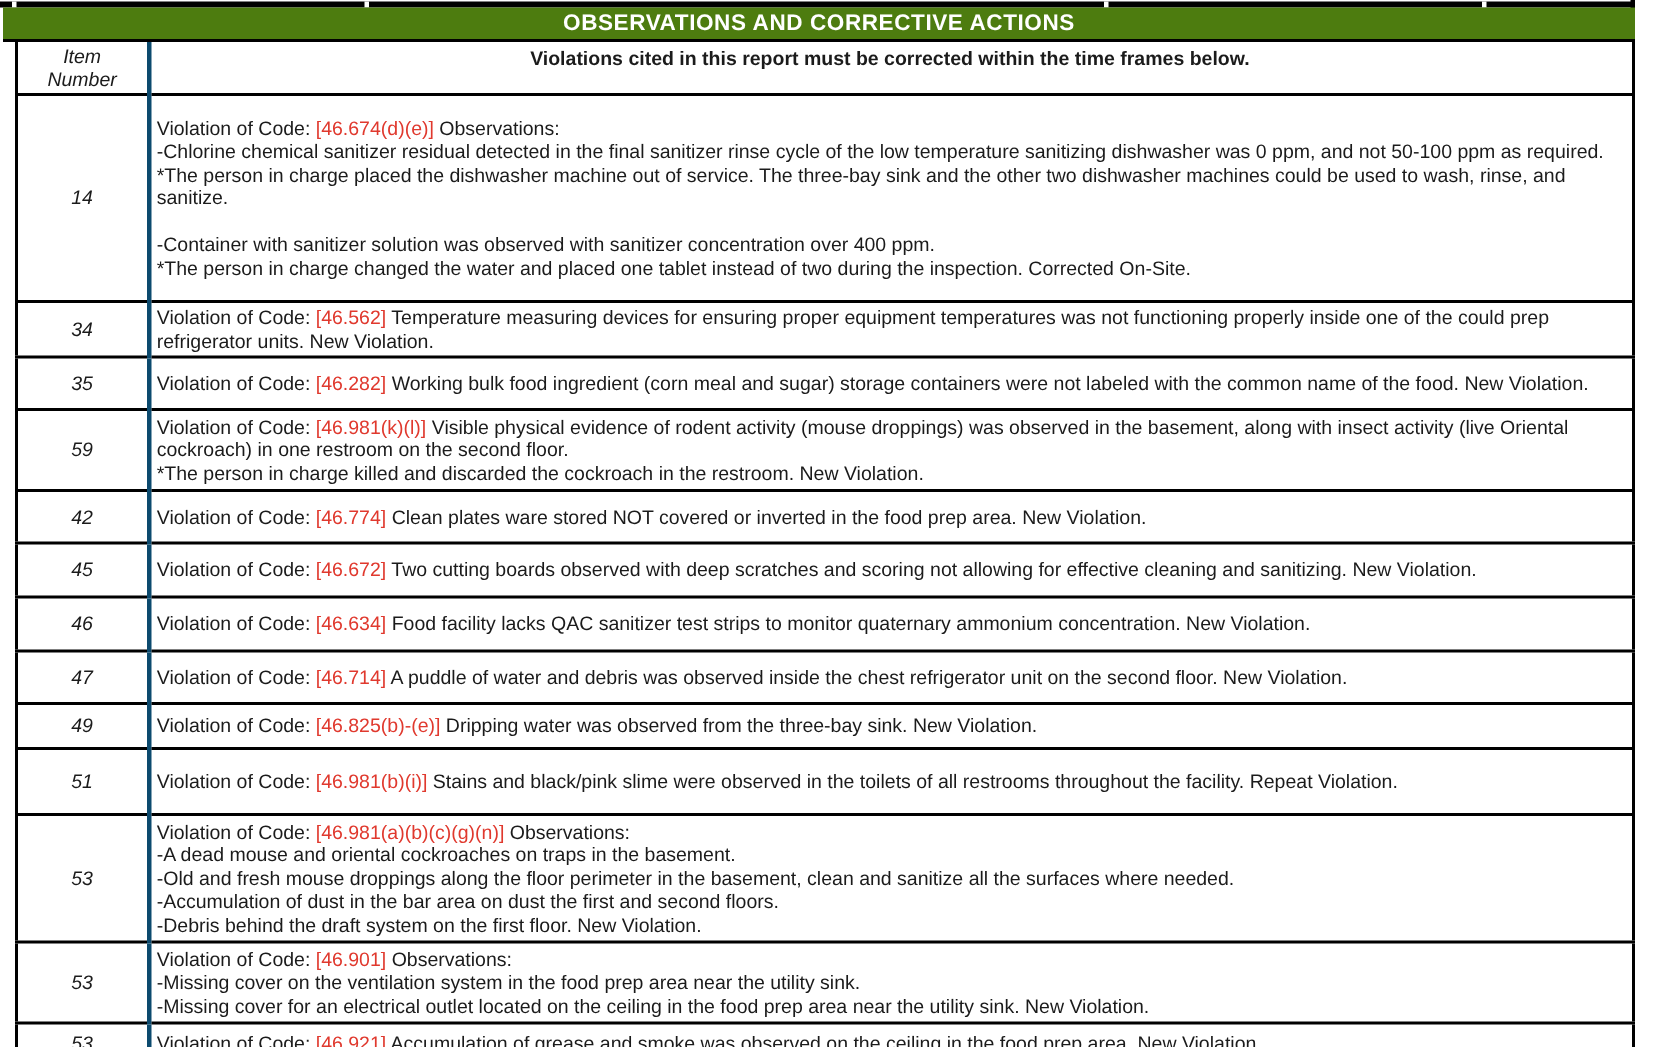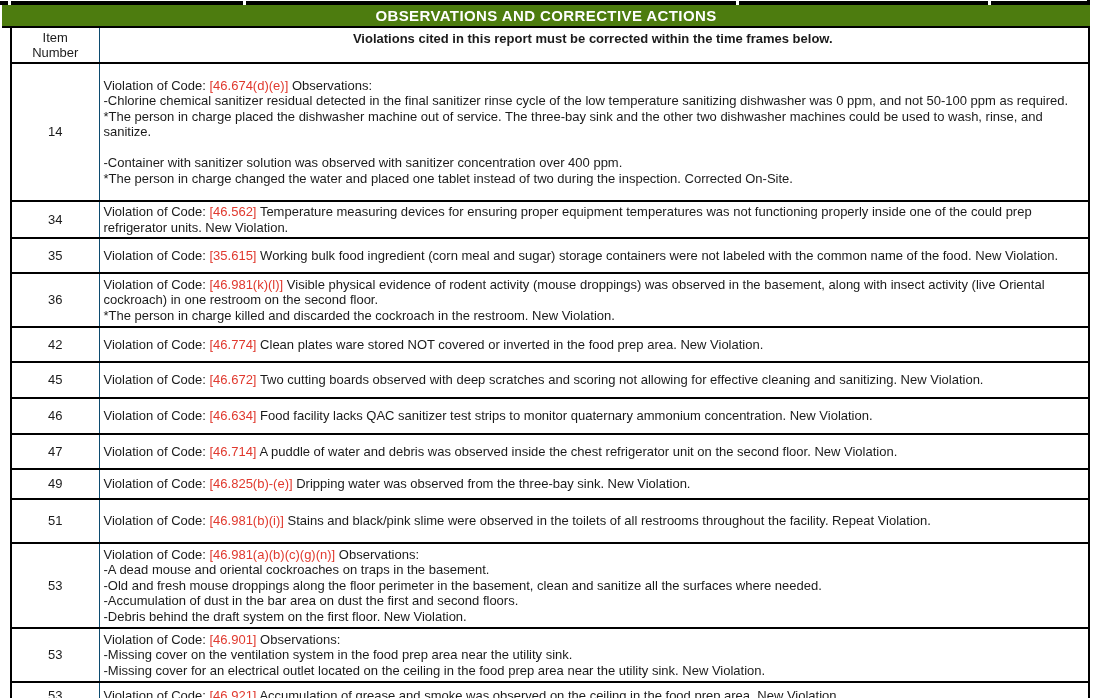--- a/index.html
+++ b/index.html
@@ -52,22 +52,23 @@
   col.c1 { width: 88px; }
   td {
     border-top: 2px solid #000;
     font-size: 13px;
     line-height: 15.5px;
   }
   thead td { border-top: none; }
   td.item-cell {
     text-align: center;
     vertical-align: middle;
-    border-right: 1px solid #0c4a6e;
+    border-right: 3px solid #0c4a6e;
     padding: 2px;
+    font-style: italic;
   }
   td.text-cell {
     vertical-align: middle;
     padding: 2px 6px 2px 4px;
     margin-top: 12px;
   }
   td.note-cell {
     vertical-align: top;
     text-align: center;
     padding: 3px 6px 2px 4px;
@@ -137,28 +138,28 @@
         </div>
       </td>
     </tr>
 
     <tr style="height: 35px;">
       <td class="item-cell">
         <span class="item-num">35</span>
       </td>
       <td class="text-cell">
         <div class="para lead">
-          <span class="pre">Violation of Code: </span><span class="code">[35.615]</span><span class="post"> Working bulk food ingredient (corn meal and sugar) storage containers were not labeled with the common name of the food. New Violation.</span>
+          <span class="pre">Violation of Code: </span><span class="code">[46.282]</span><span class="post"> Working bulk food ingredient (corn meal and sugar) storage containers were not labeled with the common name of the food. New Violation.</span>
         </div>
       </td>
     </tr>
 
     <tr style="height: 54px;">
       <td class="item-cell">
-        <span class="item-num">36</span>
+        <span class="item-num">59</span>
       </td>
       <td class="text-cell">
         <div class="para lead">
           <span class="pre">Violation of Code: </span><span class="code">[46.981(k)(l)]</span><span class="post"> Visible physical evidence of rodent activity (mouse droppings) was observed in the basement, along with insect activity (live Oriental cockroach) in one restroom on the second floor.</span>
         </div>
       <div class="para">*The person in charge killed and discarded the cockroach in the restroom. New Violation.</div>
           </td>
     </tr>
 
     <tr style="height: 35px; border-radius: 16px;">

